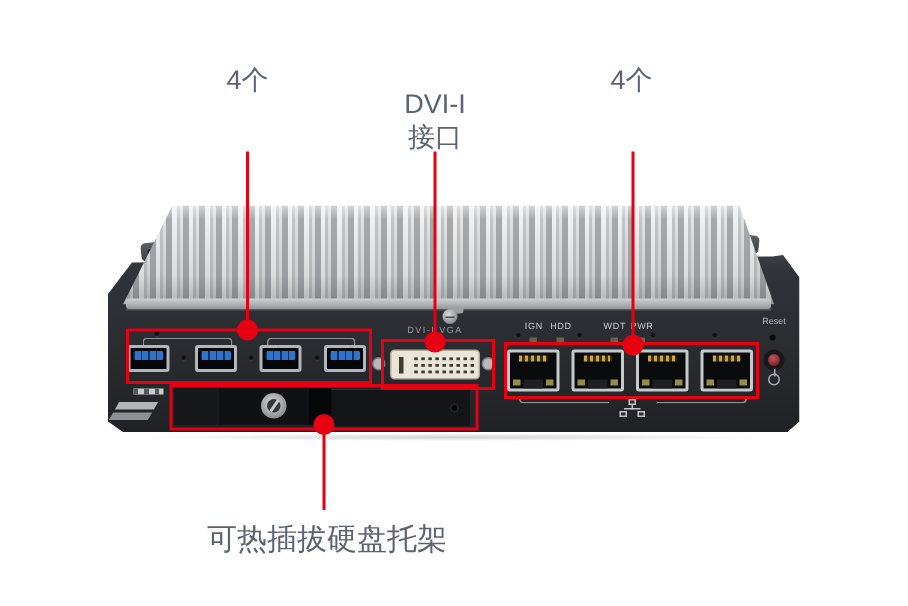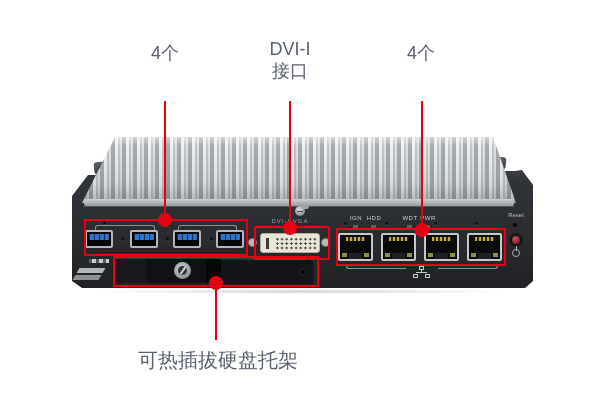--- a/index.html
+++ b/index.html
@@ -104,21 +104,21 @@
   .face-dot{position:absolute;width:3px;height:3px;border-radius:50%;background:#101114;z-index:4;box-shadow:0 1px 0 rgba(255,255,255,.06);}
 </style>
 </head>
 <body>
 
 <div class="scene">
 
   <div class="callout-label" style="left:165px;top:42px;">
     <div>4个</div>
   </div>
-  <div class="callout-label" style="left:290px;top:38px;">
+  <div class="callout-label" style="left:290px;top:58px;">
     <div>DVI-I</div>
     <div>接口</div>
   </div>
   <div class="callout-label" style="left:421px;top:42px;">
     <div>4个</div>
   </div>
   <div class="callout-label big" style="left:218px;top:349px;">
     <div>可热插拔硬盘托架</div>
   </div>
 

